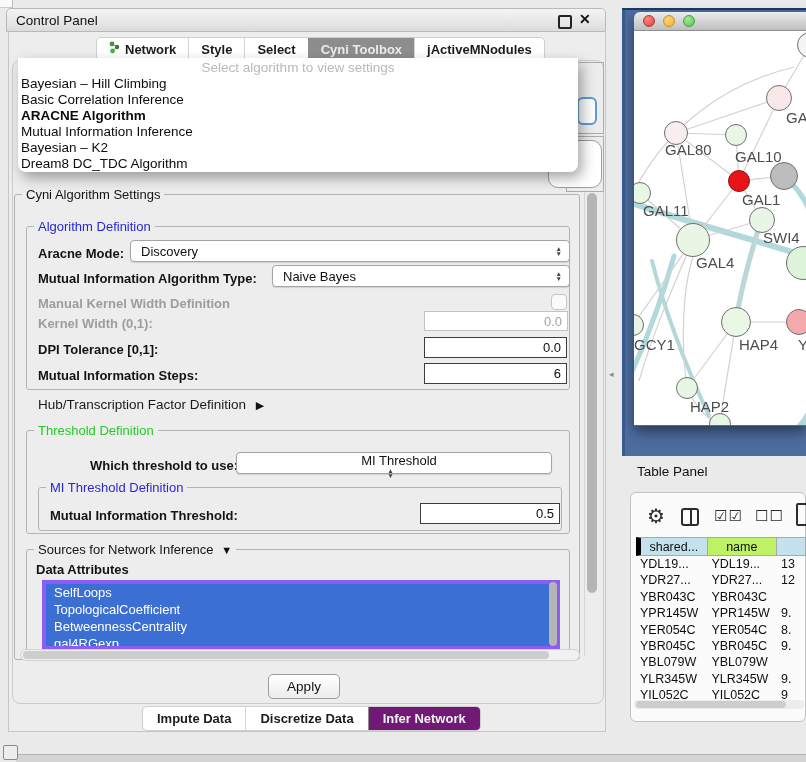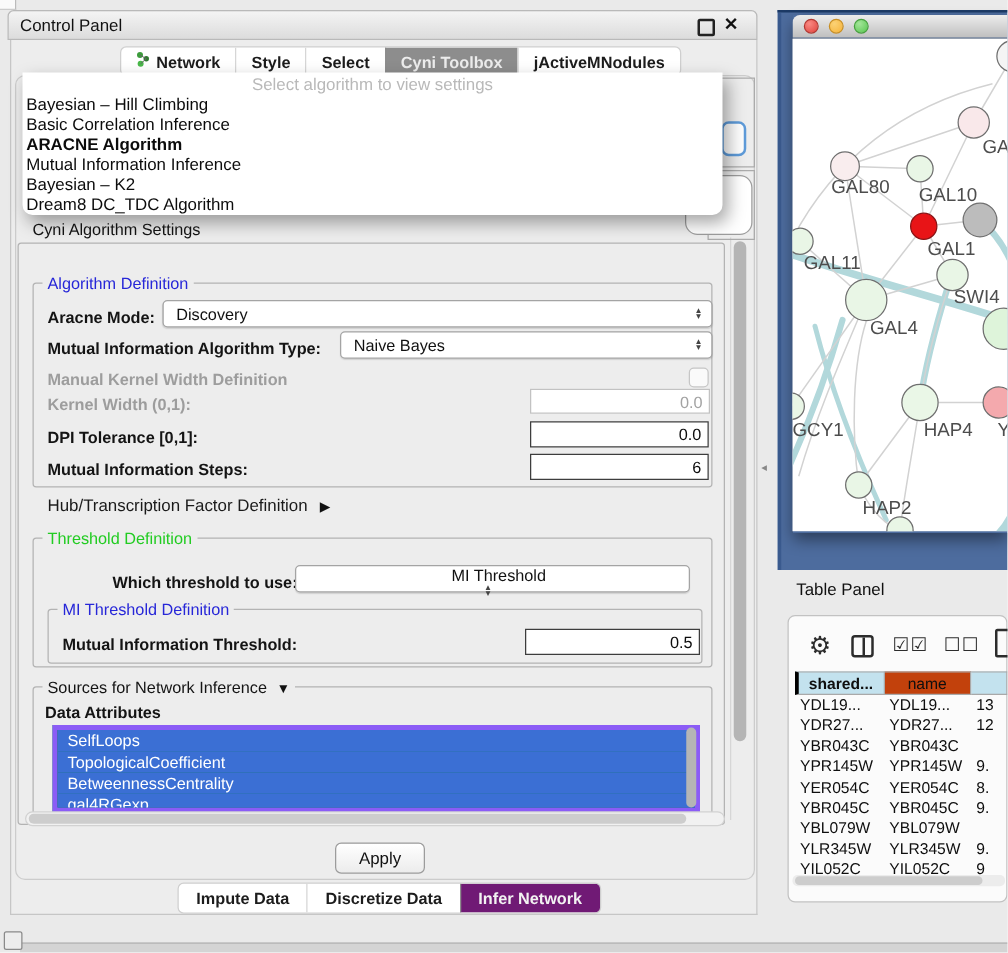--- a/index.html
+++ b/index.html
@@ -84,21 +84,21 @@
     border-radius:6px;box-sizing:border-box;}
   .gear{left:647px;top:504px;font-size:20px;color:#2c2c2c;}
   .cols-icon{left:681px;top:508px;width:14px;height:14px;border:2px solid #2c2c2c;border-radius:3px;}
   .cols-icon div{position:absolute;left:50%;top:0;width:2px;height:100%;background:#2c2c2c;}
   .checks{left:714px;top:507px;font-size:15px;color:#2c2c2c;letter-spacing:1px;}
   .part-icon{left:796px;top:503px;width:14px;height:19px;border:2px solid #2c2c2c;border-radius:2px;}
   .tbl{left:636px;top:537px;width:170px;overflow:hidden;font-size:12.5px;}
   .tbl-row{display:flex;height:16.4px;line-height:16.4px;}
   .tbl-cell{box-sizing:border-box;padding-left:4px;white-space:nowrap;overflow:hidden;color:#0e0e0e;}
   .tbl-head .tbl-cell{border:1px solid #a9a9a9;border-left:none;text-align:center;padding-left:0;height:19px;line-height:19px;}
-  .tbl-head .tbl-cell:first-child{border-left:3px solid #000000;font-weight:bold;}
+  .tbl-head .tbl-cell:first-child{border-left:5px solid #000000;}
   .c0{width:74px;} .c1{width:72px;} .c2{width:30px;}
 </style>
 </head>
 <body>
 
 <div id="stage">
 
   <div class="abs" style="left:0;top:0;width:12px;height:7px;background:#fafafa;border-right:1px solid #bbb;border-bottom:1px solid #ccc;"></div>
 
   <div class="abs cp-titlebar"></div>
@@ -146,21 +146,21 @@
         <div class="dd-item">Mutual Information Inference</div>
         <div class="dd-item">Bayesian – K2</div>
         <div class="dd-item">Dream8 DC_TDC Algorithm</div>
       </div>
   </div>
 
   <div class="abs" style="left:584px;top:190px;width:16px;height:466px;background:#ededed;border-left:1px solid #d6d6d6;"></div>
   <div class="abs vthumb" style="left:587px;top:193px;width:10px;height:400px;border-radius:5px;"></div>
 
   <div class="abs groupbox" style="left:14px;top:194px;width:566px;height:466px;"></div>
-  <div class="abs legend" style="left:22px;top:176px;color:#141414;">Cyni Algorithm Settings</div>
+  <div class="abs legend" style="left:22px;top:187px;color:#141414;">Cyni Algorithm Settings</div>
 
   <div class="abs groupbox" style="left:26px;top:226px;width:544px;height:164px;"></div>
   <div class="abs legend" style="left:34px;top:219px;color:#2727d8;">Algorithm Definition</div>
 
   <div class="abs blabel" style="left:38px;top:246px;text-align:right;">Aracne Mode:</div>
   <div class="abs combo" style="left:130px;top:240px;width:440px;height:22px;">
     <span class="val">Discovery</span>
     <span class="stepper">
         <span>▲</span>
         <span>▼</span>
@@ -311,21 +311,21 @@
   <div class="abs gear">⚙</div>
   <div class="abs cols-icon">
       <div></div>
     </div>
   <div class="abs checks" style="left:714px;">☑☑</div>
   <div class="abs checks" style="left:755px;">☐☐</div>
   <div class="abs part-icon"></div>
 
   <div class="abs tbl tbl-head tbl-row" id="tbl-head" style="height:19px;">
       <div class="tbl-cell c0" style="background: rgb(195, 226, 238);">shared...</div>
-      <div class="tbl-cell c1" style="background: #c2410c;">name</div>
+      <div class="tbl-cell c1" style="background: #bef264;">name</div>
       <div class="tbl-cell c2" style="background: rgb(195, 226, 238);"></div>
     </div>
   <div class="abs tbl" id="tbl-body" style="top:556px;height:147px;">
       <div class="tbl-row">
         <div class="tbl-cell c0">YDL19...</div>
         <div class="tbl-cell c1">YDL19...</div>
         <div class="tbl-cell c2">13</div>
       </div>
       <div class="tbl-row">
         <div class="tbl-cell c0">YDR27...</div>

